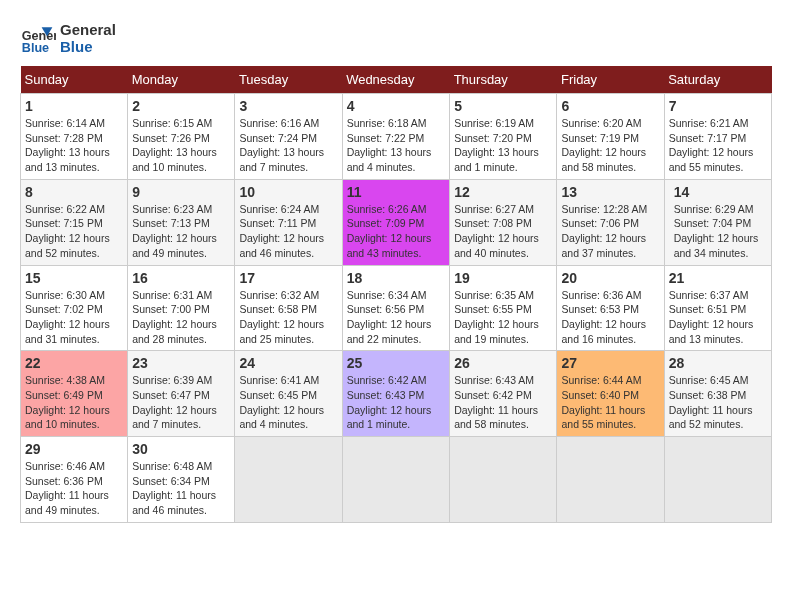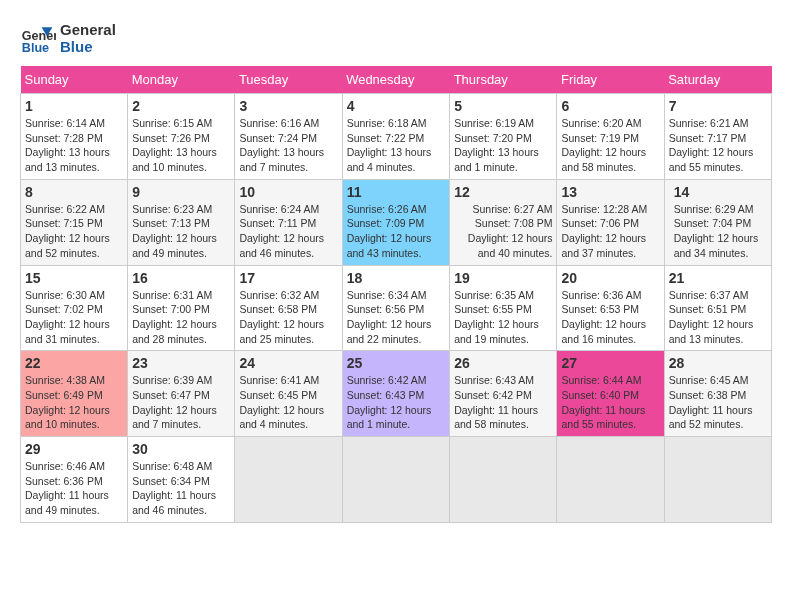--- a/index.html
+++ b/index.html
@@ -36,21 +36,21 @@
     .location {
       font-size: 15px;
       color: #555;
     }
     .calendar {
       width: 100%;
       border-collapse: collapse;
       font-size: 11px;
     }
     .calendar th {
-      background: #ec4899;
+      background: #7f1d1d;
       color: #fff;
       padding: 6px 4px;
       text-align: left;
       font-size: 13px;
       font-weight: normal;
     }
     .calendar td {
       border: 1px solid #ccc;
       vertical-align: top;
       padding: 4px;
@@ -177,30 +177,30 @@
 Daylight: 12 hours
 and 49 minutes.</div>
         </td>
         <td style="background: rgb(245, 245, 245);">
           <span class="day-num">10</span>
           <div class="day-info" style="white-space: pre-line;">Sunrise: 6:24 AM
 Sunset: 7:11 PM
 Daylight: 12 hours
 and 46 minutes.</div>
         </td>
-        <td style="background: #7dd3fc;">
+        <td style="background: #d946ef;">
           <span class="day-num">11</span>
           <div class="day-info" style="white-space: pre-line;">Sunrise: 6:26 AM
 Sunset: 7:09 PM
 Daylight: 12 hours
 and 43 minutes.</div>
         </td>
         <td style="background: rgb(245, 245, 245);">
           <span class="day-num">12</span>
-          <div class="day-info" style="white-space: pre-line; text-align: right;">Sunrise: 6:27 AM
+          <div class="day-info" style="white-space: pre-line;">Sunrise: 6:27 AM
 Sunset: 7:08 PM
 Daylight: 12 hours
 and 40 minutes.</div>
         </td>
         <td style="background: rgb(245, 245, 245);">
           <span class="day-num">13</span>
           <div class="day-info" style="white-space: pre-line;">Sunrise: 12:28 AM
 Sunset: 7:06 PM
 Daylight: 12 hours
 and 37 minutes.</div>
@@ -293,21 +293,21 @@
 Daylight: 12 hours
 and 1 minute.</div>
         </td>
         <td style="background: rgb(245, 245, 245);">
           <span class="day-num">26</span>
           <div class="day-info" style="white-space: pre-line;">Sunrise: 6:43 AM
 Sunset: 6:42 PM
 Daylight: 11 hours
 and 58 minutes.</div>
         </td>
-        <td style="background: #ec4899;">
+        <td style="background: #fdba74;">
           <span class="day-num">27</span>
           <div class="day-info" style="white-space: pre-line;">Sunrise: 6:44 AM
 Sunset: 6:40 PM
 Daylight: 11 hours
 and 55 minutes.</div>
         </td>
         <td style="background: rgb(245, 245, 245);">
           <span class="day-num">28</span>
           <div class="day-info" style="white-space: pre-line;">Sunrise: 6:45 AM
 Sunset: 6:38 PM

